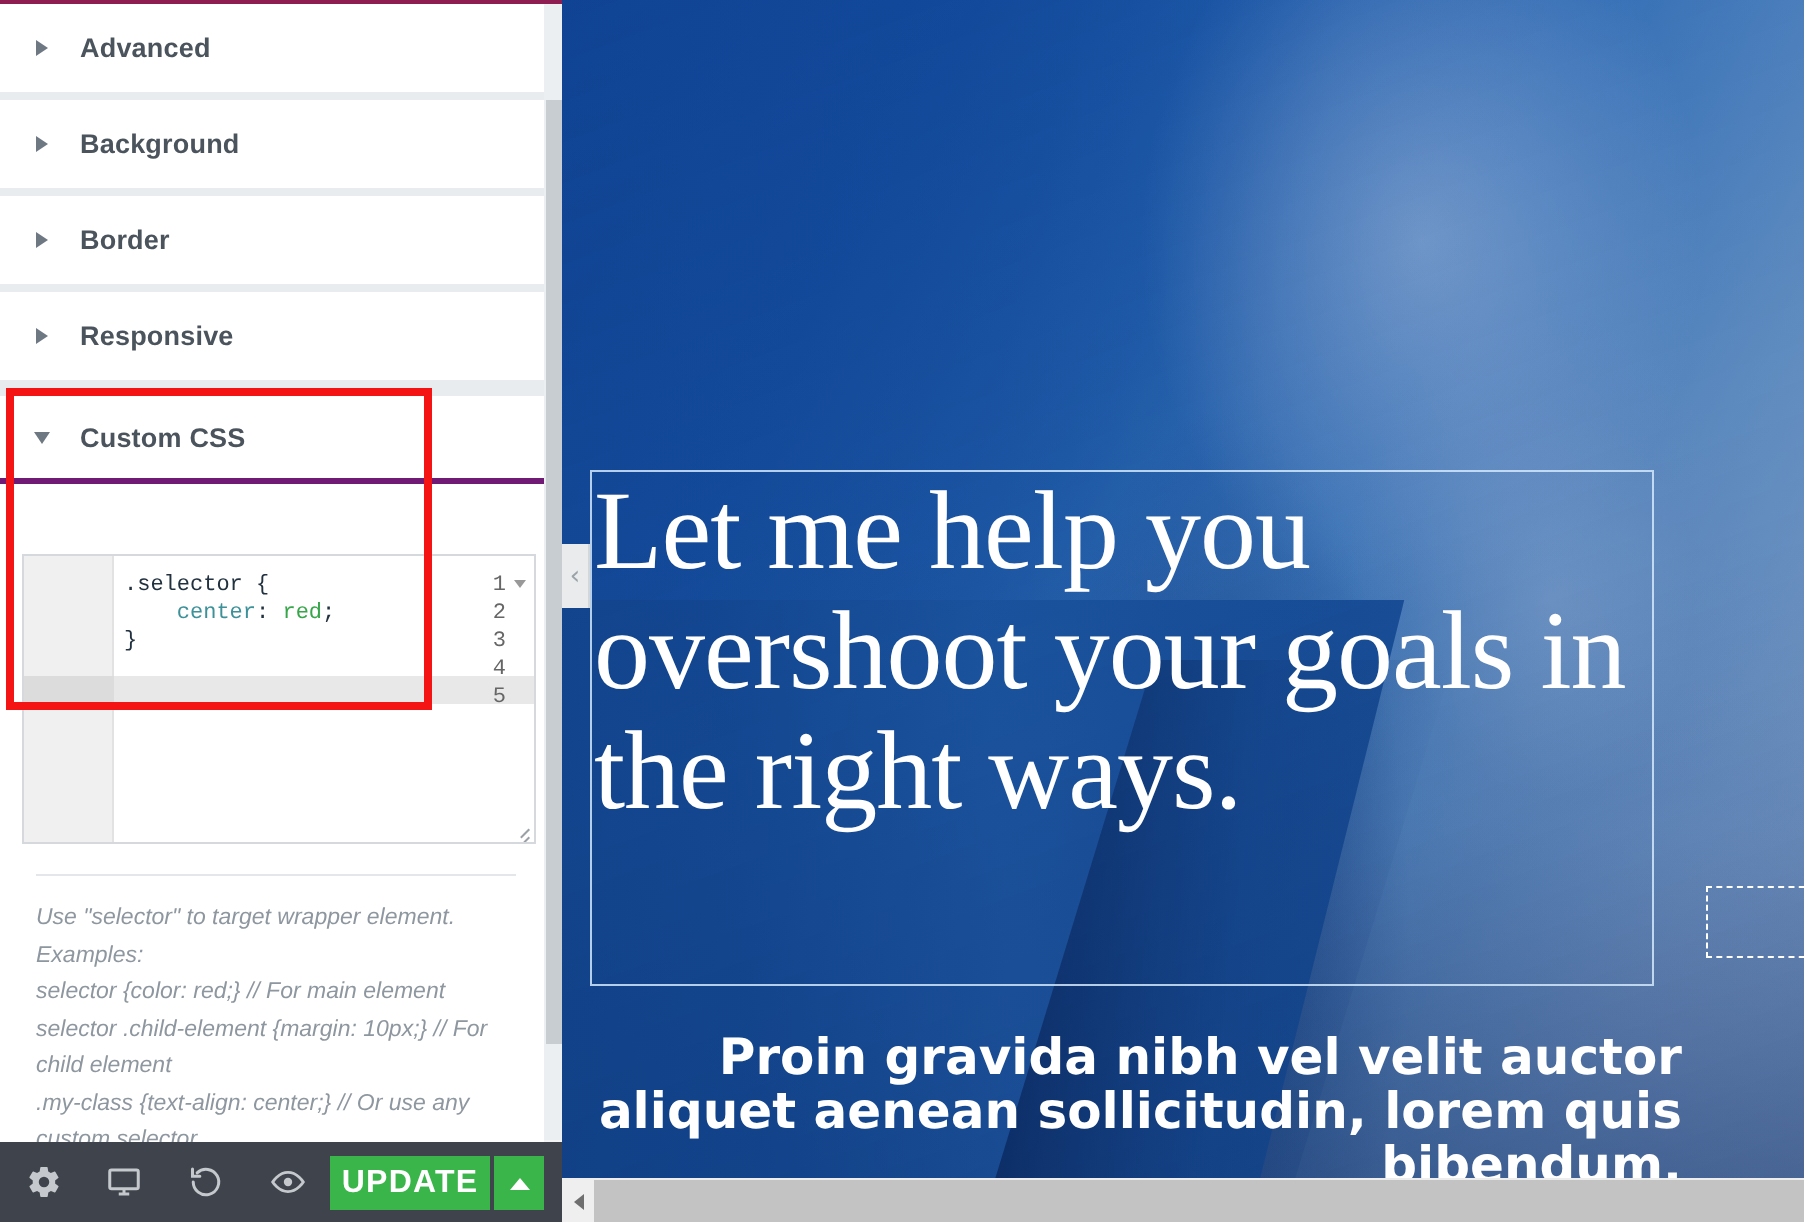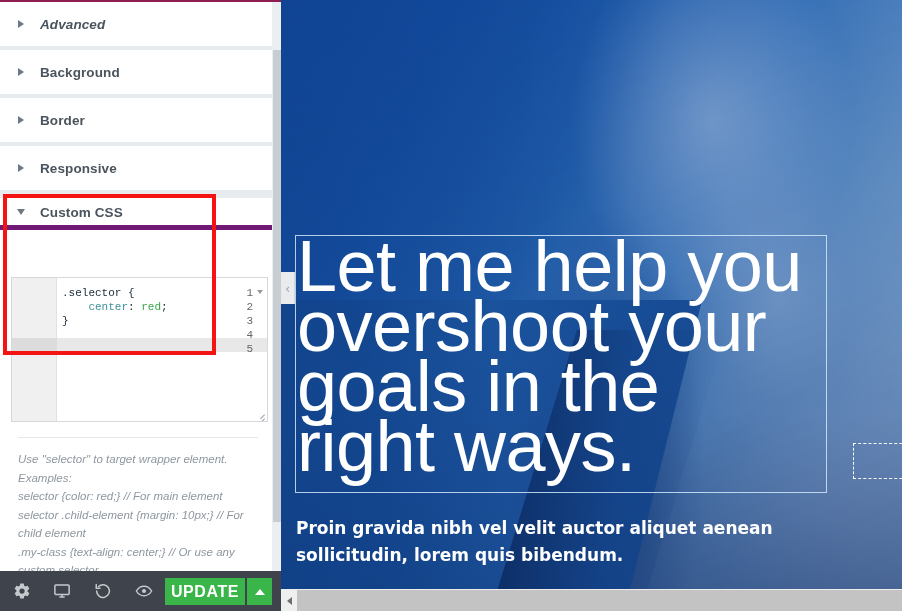--- a/index.html
+++ b/index.html
@@ -85,22 +85,22 @@
     left: 0;
     top: 196px;
     width: 272px;
     background: #ffffff;
     height: 374px;
   }
   #cc-header {
     position: absolute;
     left: 0; top: 0;
     width: 272px;
-    height: 32px;
-    border-bottom: 5px solid #701a75;
+    height: 44px;
+    border-bottom: 3px solid #701a75;
     box-sizing: border-box;
   }
   #cc-hint {
     position: absolute;
     left: 18px;
     top: 52px;
     font-size: 13px;
     color: #8a939b;
   }
 
@@ -359,37 +359,38 @@
     width: 532px;
     height: 258px;
     border: 1px solid rgba(210,232,250,0.85);
     box-sizing: border-box;
   }
   #heading {
     position: absolute;
     left: 16px;
     top: 236px;
     width: 516px;
-    font-size: 72px;
+    font-size: 56px;
     line-height: 60px;
     font-weight: 300;
     color: #ffffff;
     letter-spacing: -0.5px;
-    font-family: Liberation Sans, sans-serif;
+    font-family: Liberation Serif, serif;
   }
   #subtitle {
     position: absolute;
     left: 15px;
     top: 515px;
     width: 545px;
-    font-size: 17px;
+    font-size: 25px;
     line-height: 27px;
     font-weight: bold;
     color: #ffffff;
     font-family: "DejaVu Sans", sans-serif;
+    text-align: right;
   }
   #dashed-drop {
     position: absolute;
     left: 572px;
     top: 443px;
     width: 70px;
     height: 36px;
     border: 1px dashed #ffffff;
     box-sizing: border-box;
   }
@@ -444,21 +445,21 @@
 </head>
 <body>
 
 <div id="app">
 
   <div id="panel">
     <div id="panel-topline"></div>
 
     <div id="panel-scroll">
 
-      <div class="acc-row" style="top:0px;font-style:italic;">
+      <div class="acc-row" style="top:0px;">
         <span class="acc-arrow"></span>
         <span class="acc-label">Advanced</span>
       </div>
 
       <div class="acc-row" style="top:96px;">
         <span class="acc-arrow"></span>
         <span class="acc-label">Border</span>
       </div>
 
       <div class="acc-row" style="top:48px;">

